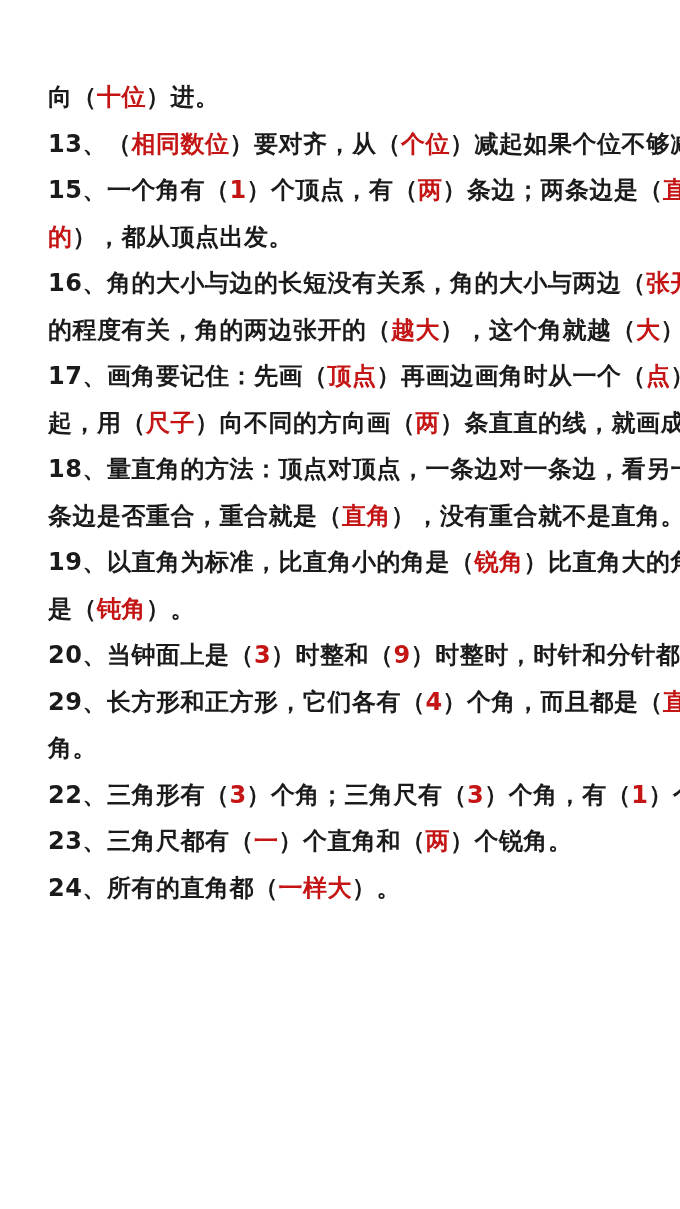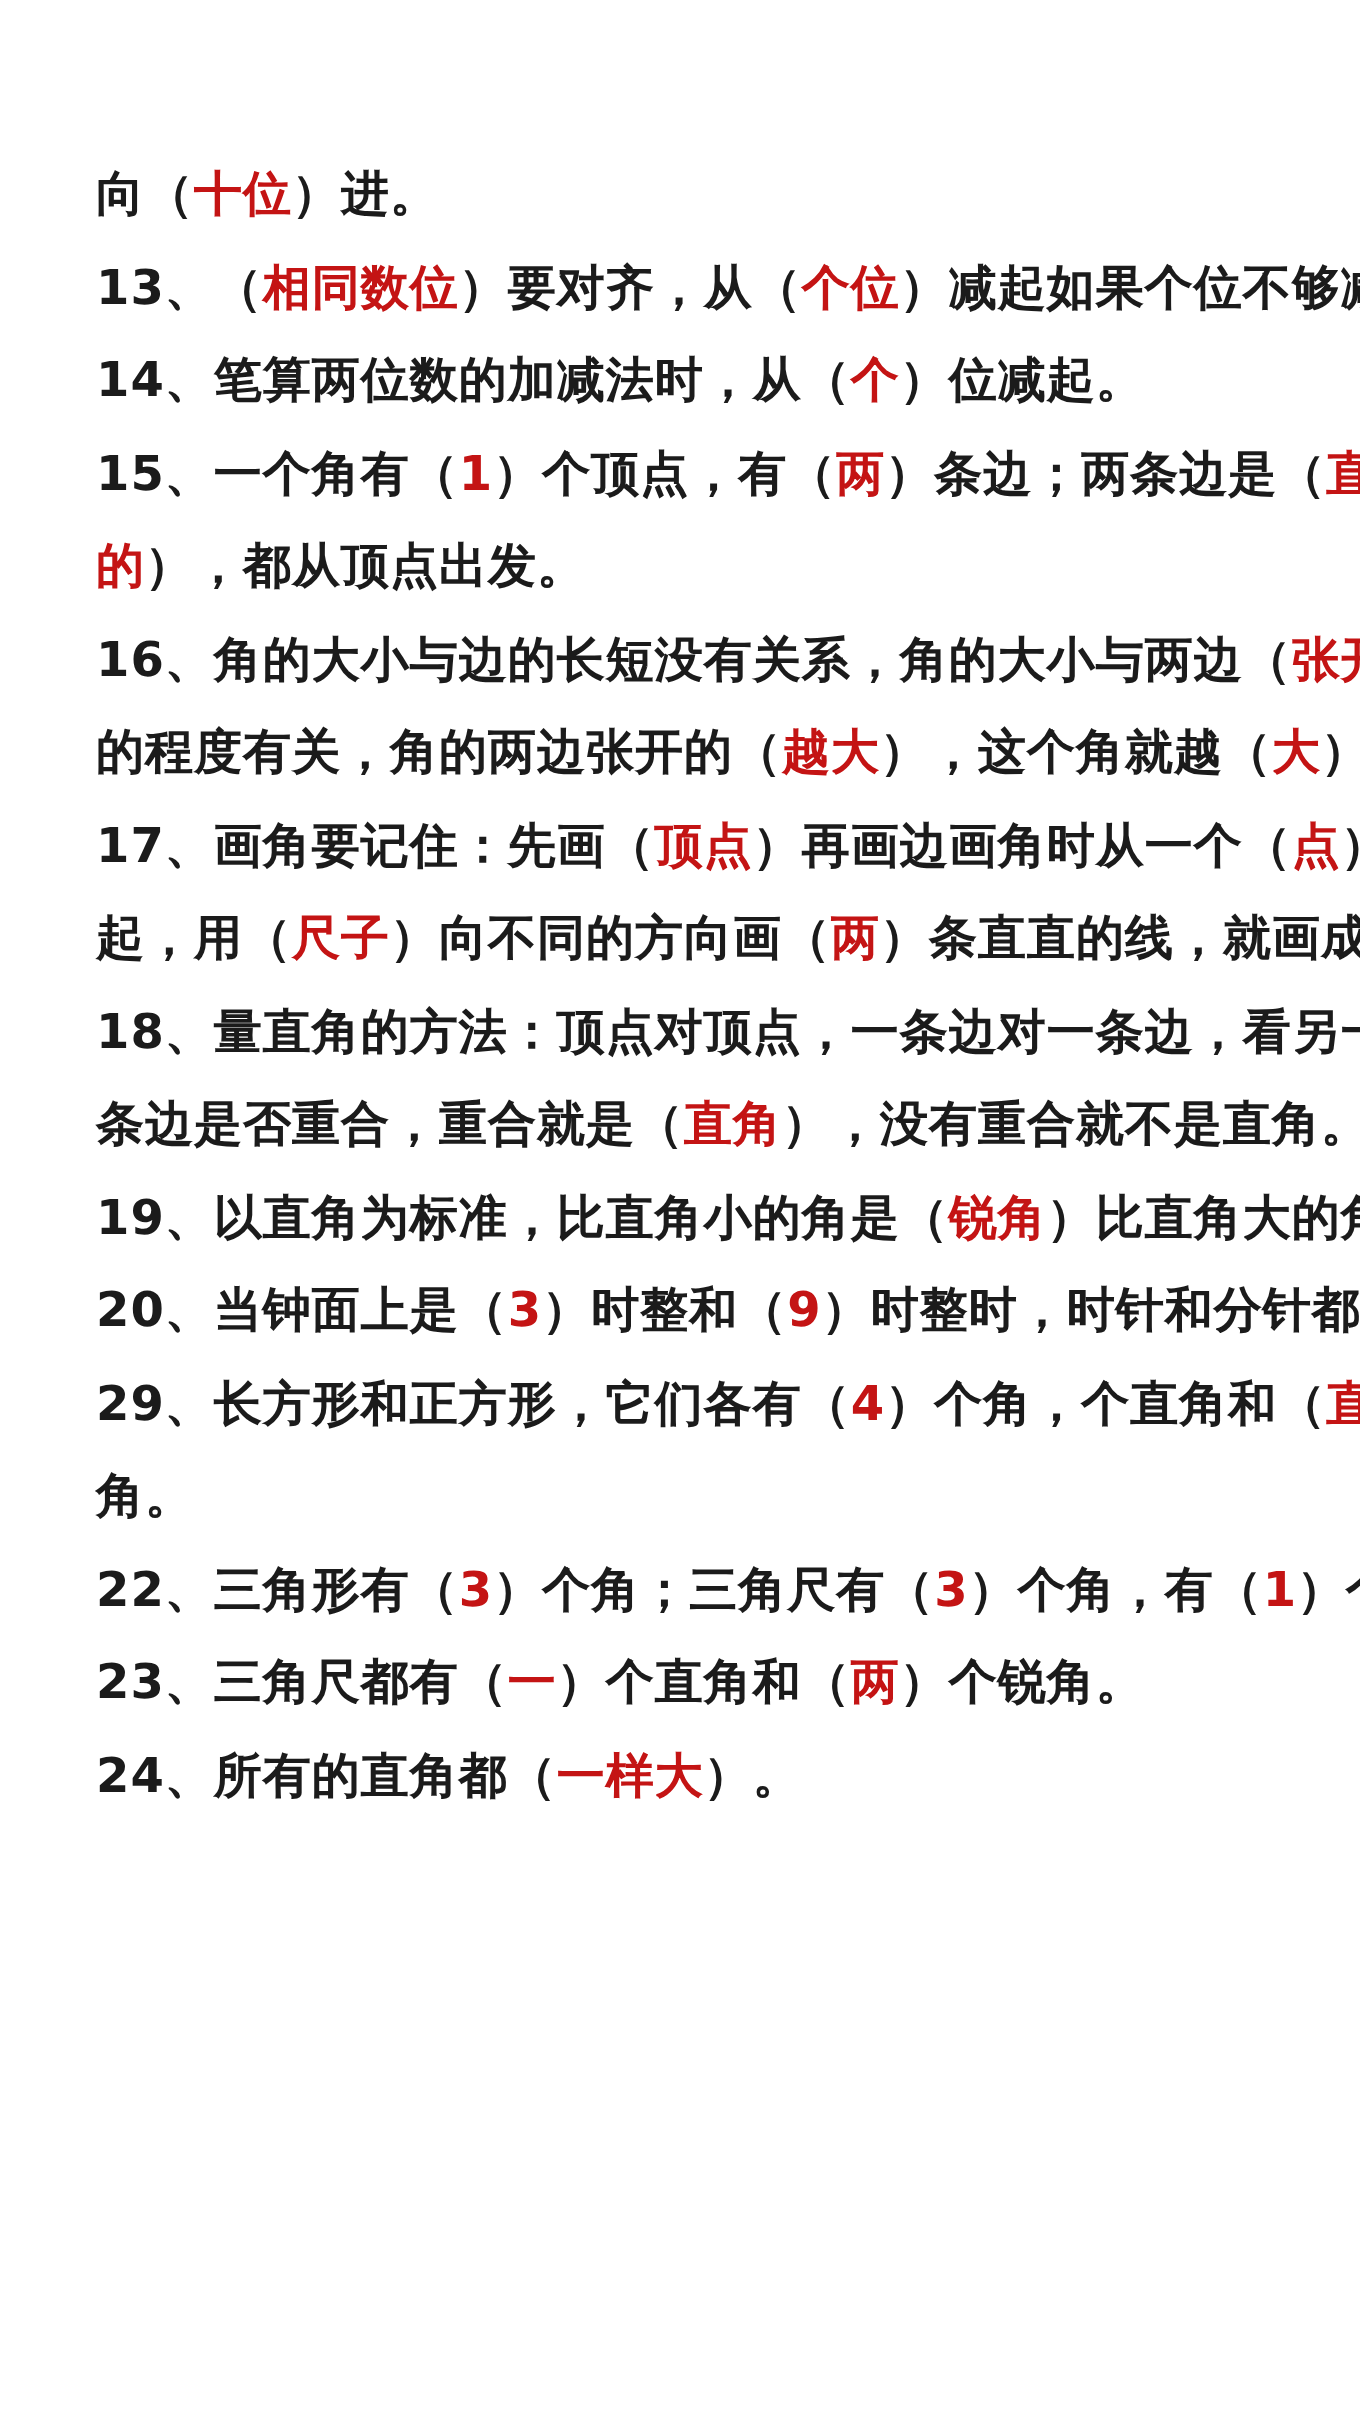--- a/index.html
+++ b/index.html
@@ -43,30 +43,30 @@
     color: var(--hl-color);
   }
 </style>
 </head>
 <body>
 
 <div class="page">
   <div class="text-block" id="text-block">
       <div class="line"><span class="plain">向（</span><span class="hl">十位</span><span class="plain">）进。</span></div>
       <div class="line"><span class="plain">13、（</span><span class="hl">相同数位</span><span class="plain">）要对齐，从（</span><span class="hl">个位</span><span class="plain">）减起如果个位不够减，</span></div>
-      <div class="line"><span class="plain">14、笔算两位数的加减法时，从（</span><span class="hl">个</span><span class="plain">）位减起。</span></div>
       <div class="line"><span class="plain">15、一个角有（</span><span class="hl">1</span><span class="plain">）个顶点，有（</span><span class="hl">两</span><span class="plain">）条边；两条边是（</span><span class="hl">直直</span></div>
       <div class="line"><span class="hl">的</span><span class="plain">），都从顶点出发。</span></div>
       <div class="line"><span class="plain">16、角的大小与边的长短没有关系，角的大小与两边（</span><span class="hl">张开</span></div>
       <div class="line"><span class="plain">的程度有关，角的两边张开的（</span><span class="hl">越大</span><span class="plain">），这个角就越（</span><span class="hl">大</span><span class="plain">）；</span></div>
       <div class="line"><span class="plain">17、画角要记住：先画（</span><span class="hl">顶点</span><span class="plain">）再画边画角时从一个（</span><span class="hl">点</span><span class="plain">）</span></div>
       <div class="line"><span class="plain">起，用（</span><span class="hl">尺子</span><span class="plain">）向不同的方向画（</span><span class="hl">两</span><span class="plain">）条直直的线，就画成一</span></div>
       <div class="line"><span class="plain">18、量直角的方法：顶点对顶点，一条边对一条边，看另一</span></div>
       <div class="line"><span class="plain">条边是否重合，重合就是（</span><span class="hl">直角</span><span class="plain">），没有重合就不是直角。</span></div>
       <div class="line"><span class="plain">19、以直角为标准，比直角小的角是（</span><span class="hl">锐角</span><span class="plain">）比直角大的角</span></div>
+      <div class="line"><span class="plain">是（</span><span class="hl">钝角</span><span class="plain">）。</span></div>
       <div class="line"><span class="plain">20、当钟面上是（</span><span class="hl">3</span><span class="plain">）时整和（</span><span class="hl">9</span><span class="plain">）时整时，时针和分针都成</span></div>
-      <div class="line"><span class="plain">29、长方形和正方形，它们各有（</span><span class="hl">4</span><span class="plain">）个角，个直角和（</span><span class="hl">直</span></div>
+      <div class="line"><span class="plain">29、长方形和正方形，它们各有（</span><span class="hl">4</span><span class="plain">）个角，而且都是（</span><span class="hl">直</span></div>
       <div class="line"><span class="plain">角。</span></div>
       <div class="line"><span class="plain">22、三角形有（</span><span class="hl">3</span><span class="plain">）个角；三角尺有（</span><span class="hl">3</span><span class="plain">）个角，有（</span><span class="hl">1</span><span class="plain">）个直</span></div>
       <div class="line"><span class="plain">23、三角尺都有（</span><span class="hl">一</span><span class="plain">）个直角和（</span><span class="hl">两</span><span class="plain">）个锐角。</span></div>
       <div class="line"><span class="plain">24、所有的直角都（</span><span class="hl">一样大</span><span class="plain">）。</span></div>
     </div>
 </div>
 
 </body></html>

